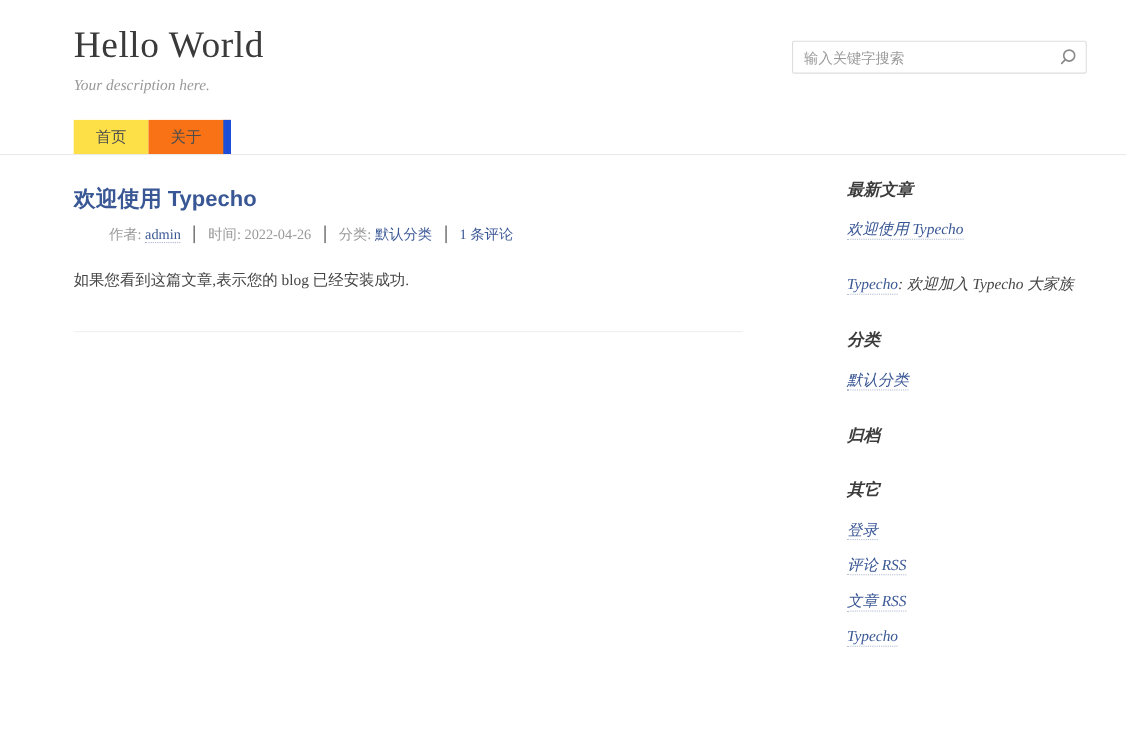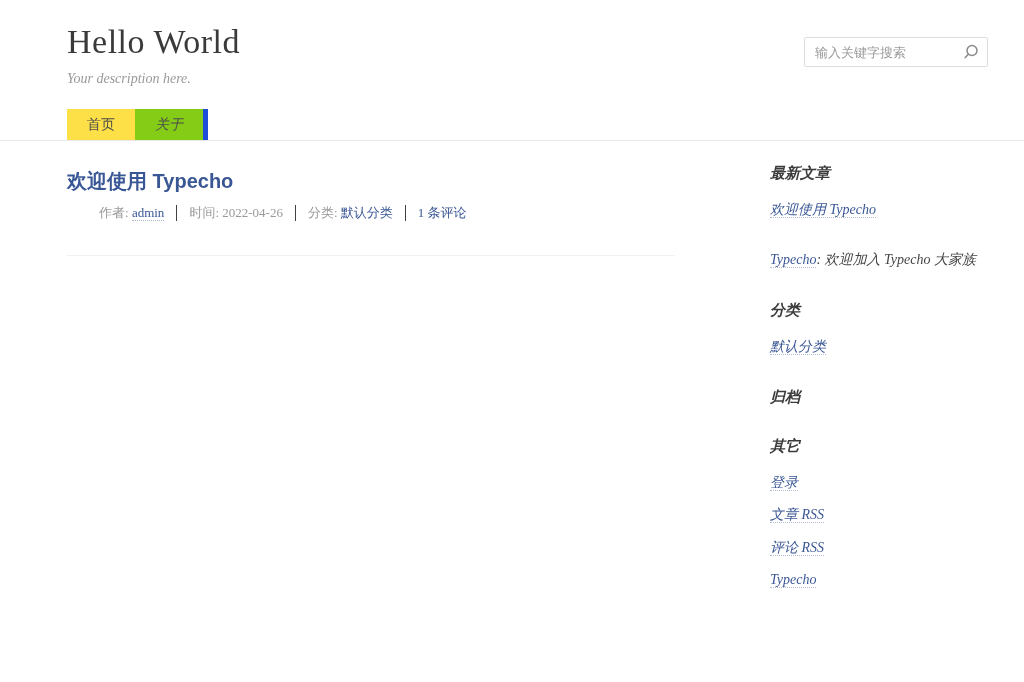--- a/index.html
+++ b/index.html
@@ -12,30 +12,30 @@
   *{margin:0;padding:0;box-sizing:border-box;}
   html,body{width:1024px;height:682px;background:#fff;overflow:hidden;}
   body{font-family:var(--sans);color:#444;}
   .page{position:relative;width:1024px;height:682px;}
 
   
   .site-header{position:relative;padding:22px 36px 0 67px;}
   .site-title{font-family:var(--serif);font-weight:400;font-size:34px;color:#3a3a3a;letter-spacing:.5px;line-height:1.15;}
   .site-desc{font-family:var(--serif);font-style:italic;color:var(--muted);font-size:14px;margin-top:10px;}
 
-  .search-box{position:absolute;top:37px;right:36px;width:184px;height:30px;}
+  .search-box{position:absolute;top:37px;right:36px;width:268px;height:30px;}
   .search-input{width:100%;height:100%;border:1px solid #ddd;border-radius:2px;padding:0 34px 0 10px;
     font-family:var(--sans);font-size:13px;color:#555;outline:none;background:#fff;}
   .search-input::placeholder{color:#9a9a9a;}
   .search-icon{position:absolute;right:8px;top:6px;width:18px;height:18px;cursor:pointer;display:inline-block;}
 
   .nav{margin:22px 0 0 67px;display:flex;}
   .nav-tab{display:inline-block;padding:8px 20px;font-size:14px;color:#4d4d4d;text-decoration:none;cursor:pointer;line-height:15px;}
   .nav-tab.active{background:#fde047;}
-  .nav-tab.plain{background:#84cc16;border-right:5px solid #1d4ed8;font-style:italic;}
+  .nav-tab.plain{background:#f97316;border-right:7px solid #1d4ed8;}
   .header-rule{border:none;border-top:1px solid var(--border);width:1024px;}
 
   
   .content{display:flex;padding:0 34px 0 67px;}
   .main-col{width:608px;margin-right:95px;}
   .sidebar{width:220px;}
 
   
   .post{padding-top:28px;}
   .post-title{font-family:var(--sans);font-size:20px;line-height:1.2;}
@@ -99,20 +99,21 @@
             <span>2022-04-26</span>
           </li>
           <li>
             <span>分类:</span>
             <a class="cat-link">默认分类</a>
           </li>
           <li>
             <a class="cat-link">1 条评论</a>
           </li>
         </ul>
+        <p class="post-body">如果您看到这篇文章,表示您的 blog 已经安装成功.</p>
         <hr class="post-rule">
       </article>
     </main>
 
     <aside class="sidebar">
 
       <section class="widget">
         <h3 class="widget-title">最新文章</h3>
         <ul>
           <li>
@@ -142,24 +143,24 @@
         <h3 class="widget-title">归档</h3>
       </section>
 
       <section class="widget">
         <h3 class="widget-title">其它</h3>
         <ul>
           <li>
             <a>登录</a>
           </li>
           <li>
-            <a>文章 RSS</a>
+            <a>评论 RSS</a>
           </li>
           <li>
-            <a>评论 RSS</a>
+            <a>文章 RSS</a>
           </li>
           <li>
             <a>Typecho</a>
           </li>
         </ul>
       </section>
 
     </aside>
   </div>
 </div>

